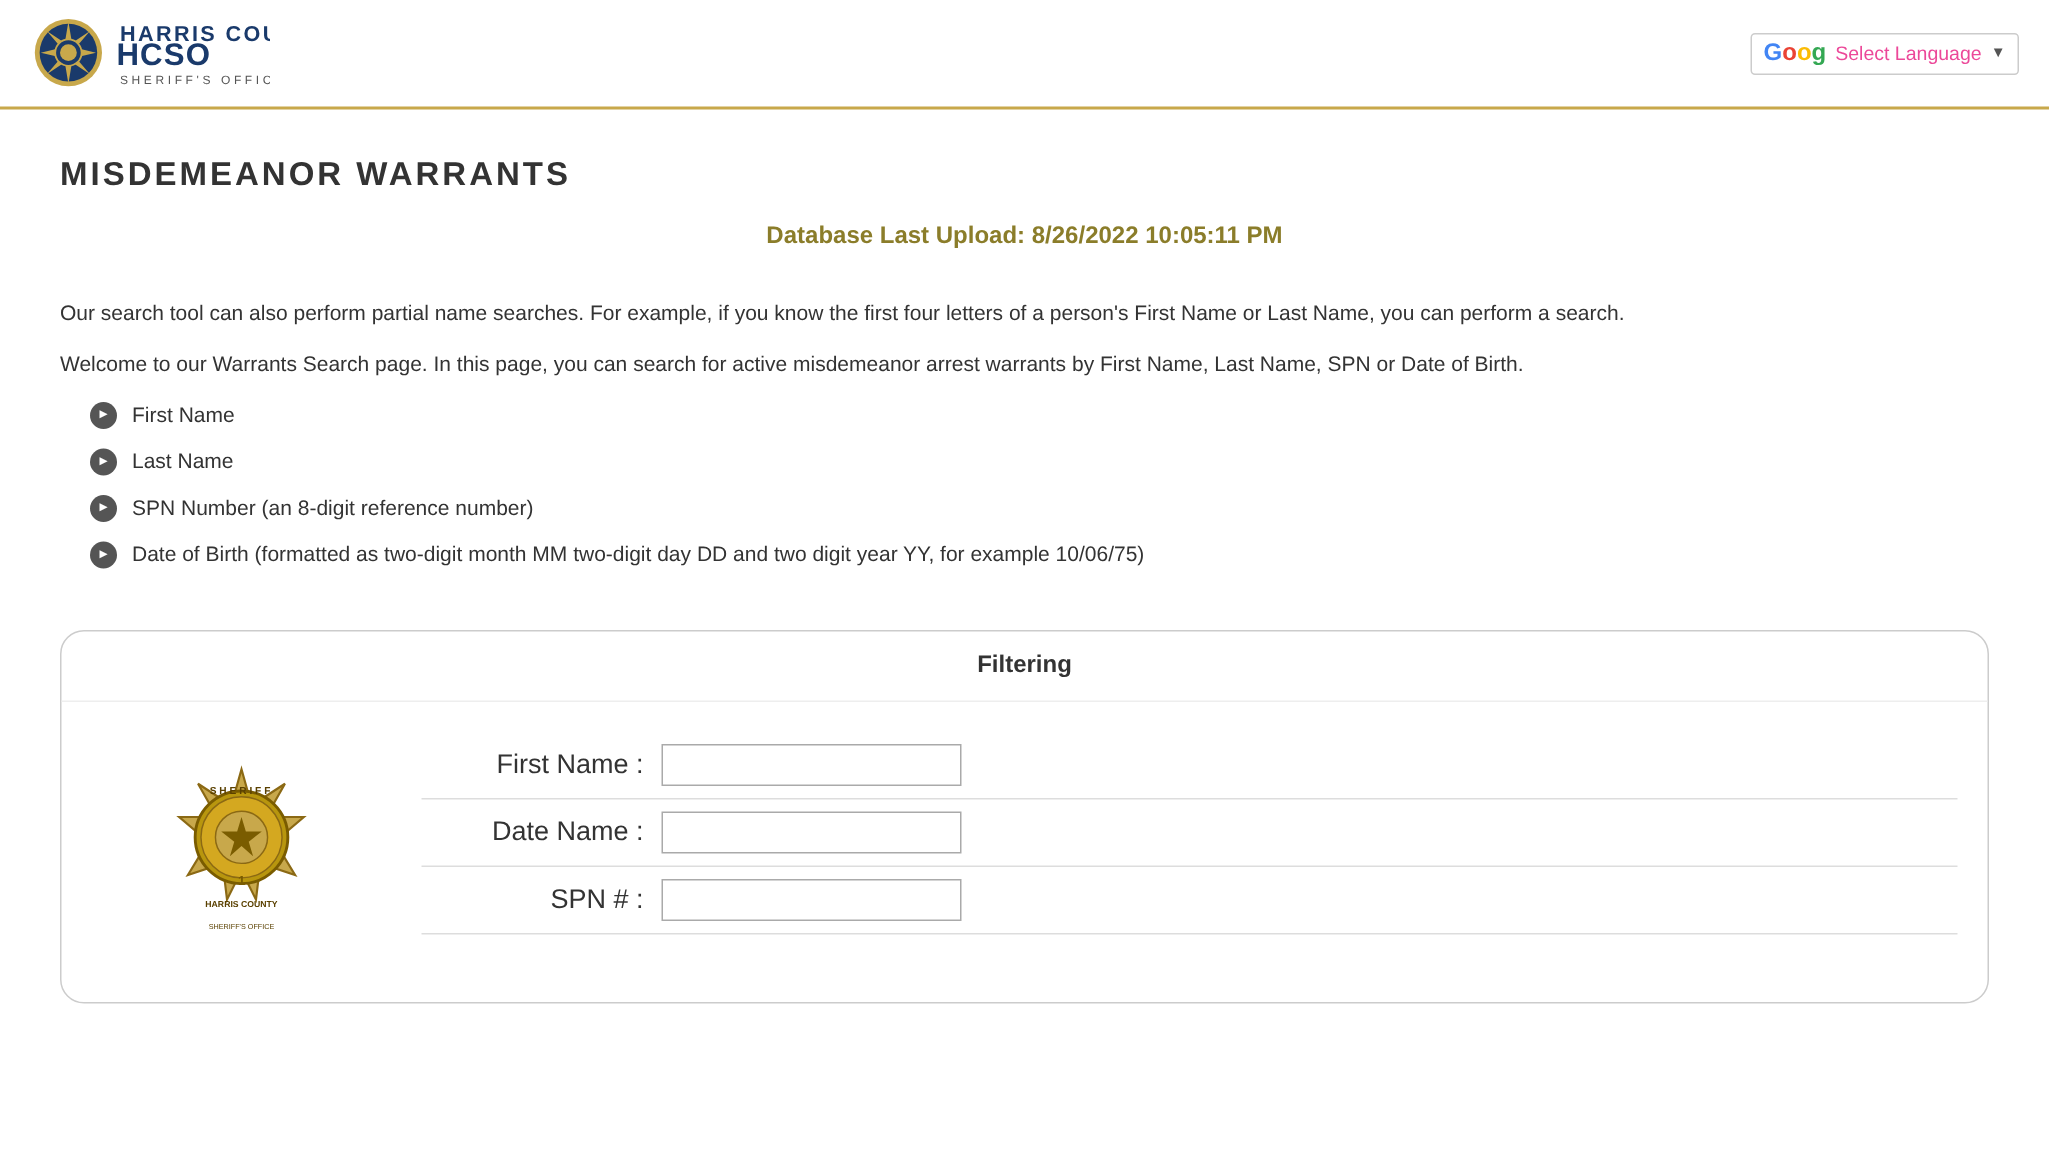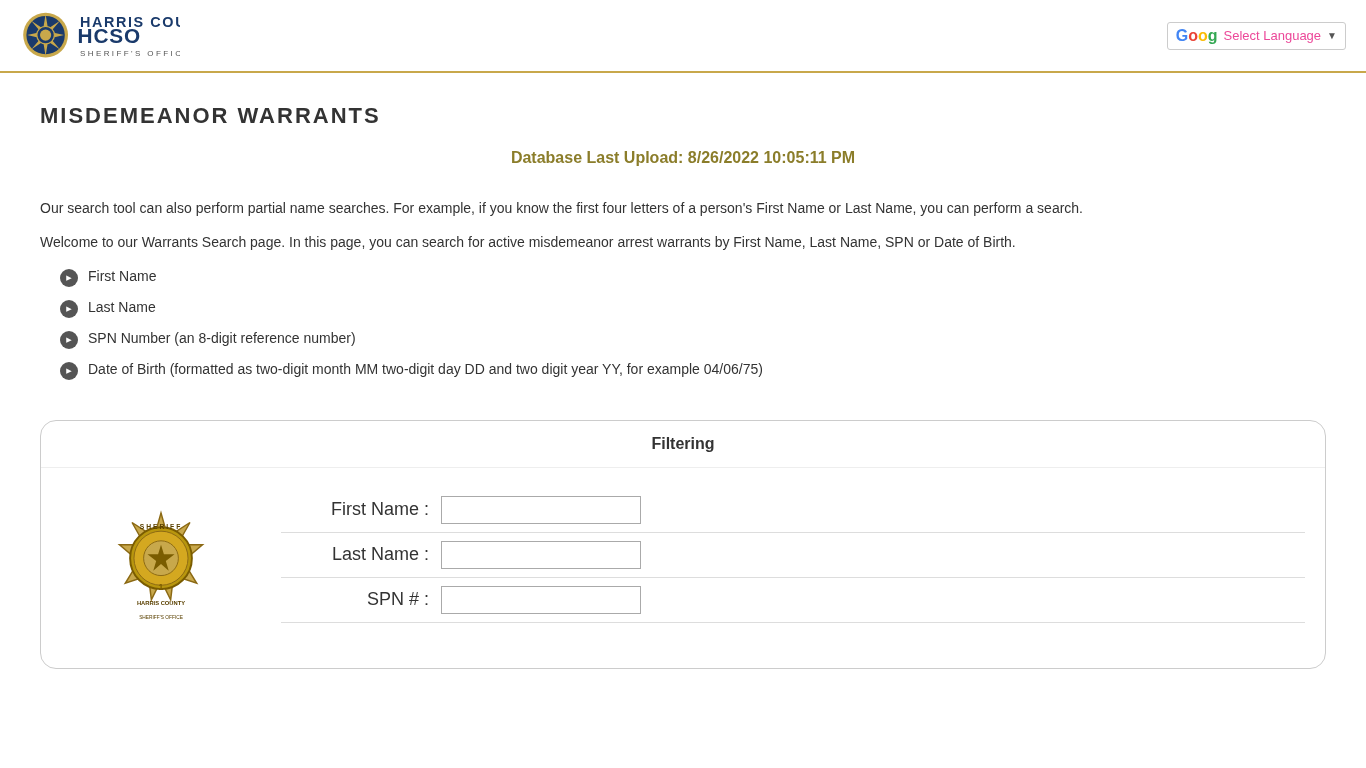--- a/index.html
+++ b/index.html
@@ -102,21 +102,21 @@
     }
 
     .bullet-list {
       list-style: none;
       margin-left: 20px;
       margin-top: 10px;
     }
 
     .bullet-list li {
       display: flex;
-      align-items: flex-end;
+      align-items: center;
       margin-bottom: 10px;
       line-height: 1.5;
     }
 
     .bullet-icon {
       width: 18px;
       height: 18px;
       background: #555;
       border-radius: 50%;
       margin-right: 10px;
@@ -250,21 +250,21 @@
         <li>
           <span class="bullet-icon"></span>
           <span>Last Name</span>
         </li>
         <li>
           <span class="bullet-icon"></span>
           <span>SPN Number (an 8-digit reference number)</span>
         </li>
         <li>
           <span class="bullet-icon"></span>
-          <span>Date of Birth (formatted as two-digit month MM two-digit day DD and two digit year YY, for example 04/06/75)</span>
+          <span>Date of Birth (formatted as two-digit month MM two-digit day DD and two digit year YY, for example 10/06/75)</span>
         </li>
       </ul>
   </div>
 
   <div class="filtering-container">
     <div class="filtering-header">Filtering</div>
 
     <div class="filtering-body">
 
       <div class="badge-area">
@@ -289,21 +289,21 @@
         </svg>
       </div>
 
       <div class="form-area">
 
       <div class="form-row">
             <label class="form-label">First Name :</label>
             <input type="text" class="form-input" style="">
           </div>
           <div class="form-row">
-            <label class="form-label">Last Name :</label>
+            <label class="form-label">Date Name :</label>
             <input type="text" class="form-input" style="">
           </div>
           <div class="form-row">
             <label class="form-label">SPN # :</label>
             <input type="text" class="form-input" style="">
           </div>
         </div>
 
     </div>
   </div>

